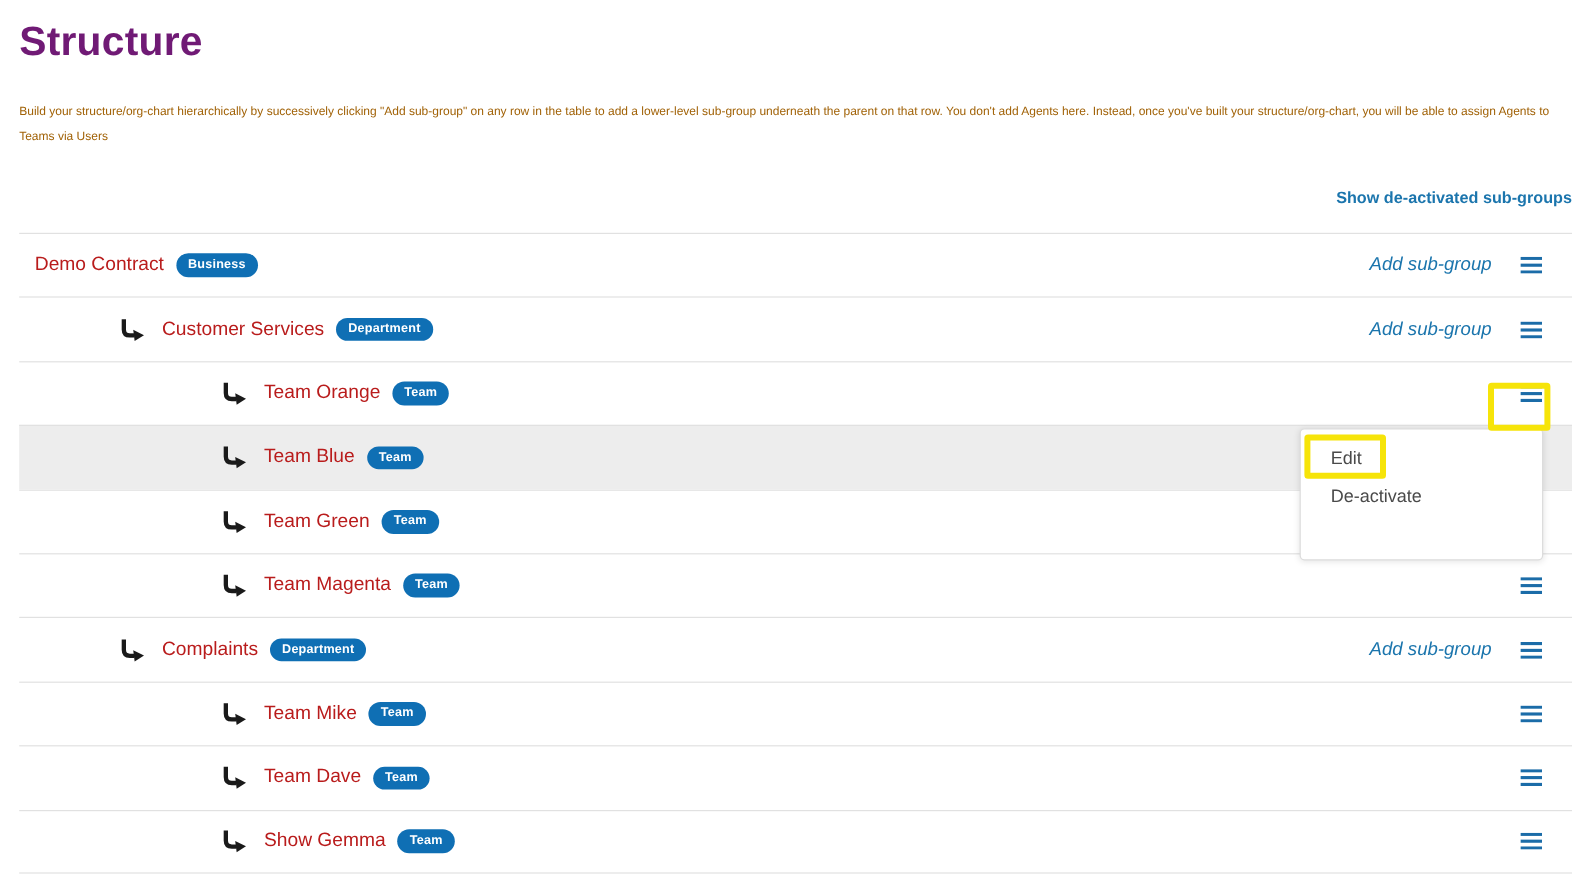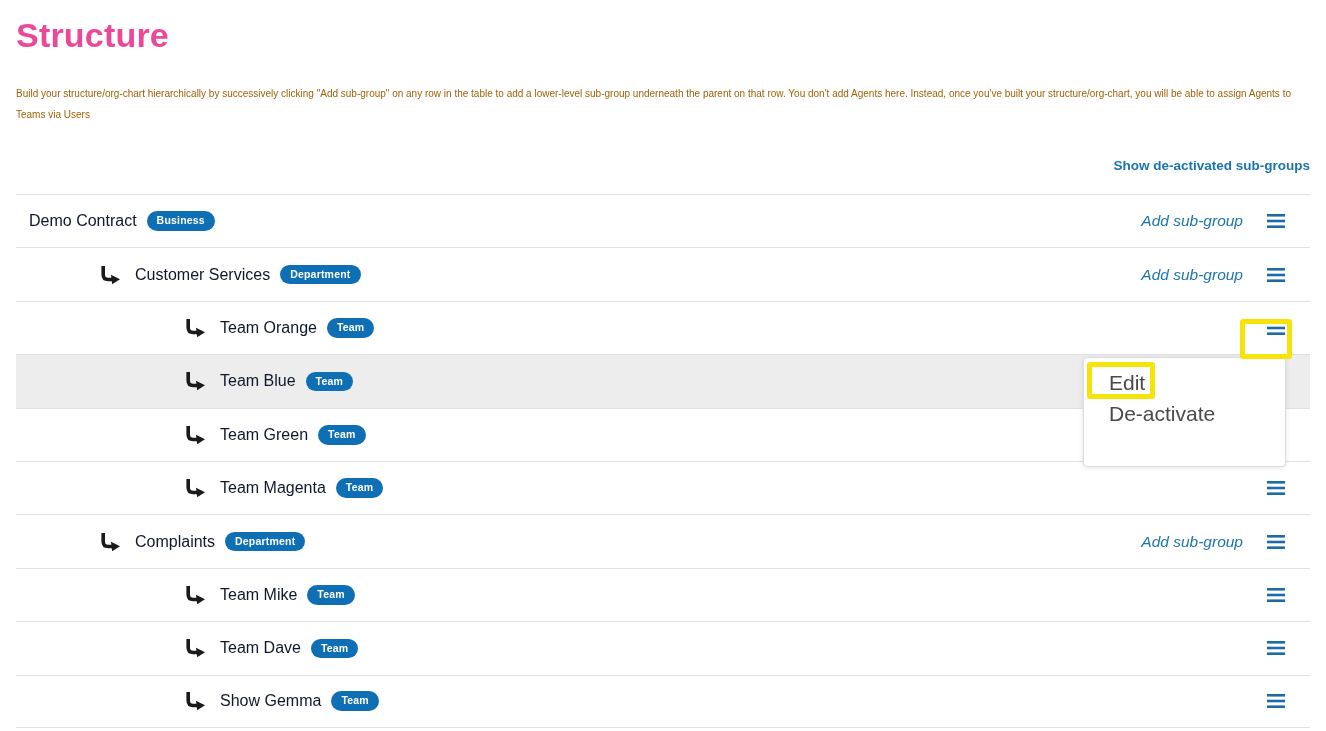--- a/index.html
+++ b/index.html
@@ -12,21 +12,21 @@
     position: relative;
     color: #4a4a4a;
   }
   .page { position: relative; width: 1326px; height: 731px; padding: 0 16px; }
 
   h1.page-title {
     margin: 14px 0 3px 0;
     font-size: 34px;
     line-height: 42px;
     font-weight: 700;
-    color: #ec4899;
+    color: #701a75;
     letter-spacing: 0.2px;
   }
   p.page-desc {
     margin: 27px 0 0 0;
     font-size: 10px;
     line-height: 21px;
     color: #a16207;
     max-width: 1280px;
   }
   .link-row {
@@ -60,21 +60,21 @@
     min-width: 0;
   }
   .row.lvl0 .cell-name { padding-left: 13px; }
   .row.lvl1 .cell-name { padding-left: 84px; }
   .row.lvl2 .cell-name { padding-left: 169px; }
 
   .indent-arrow { flex: 0 0 auto; margin-right: 14px; display: block; }
 
   .row-label {
     font-size: 16px;
-    color: #0f172a;
+    color: #b91c1c;
     white-space: nowrap;
   }
   .badge {
     margin-left: 10px;
     background: #0f6fb4;
     color: #ffffff;
     font-size: 10.5px;
     font-weight: 700;
     line-height: 1;
     padding: 4px 10px 5px 10px;
@@ -111,21 +111,21 @@
     border: 1px solid #dcdcdc;
     border-radius: 4px;
     box-shadow: 0 1px 5px rgba(0,0,0,0.10);
     padding-top: 9px;
     z-index: 10;
   }
   .context-menu .menu-item {
     height: 31px;
     line-height: 31px;
     padding-left: 25px;
-    font-size: 21px;
+    font-size: 15px;
     color: #4a4a4a;
     cursor: pointer;
     white-space: nowrap;
   }
 
   .annotation {
     position: absolute;
     border: 5px solid #f6e409;
     border-radius: 3px;
     background: transparent;

